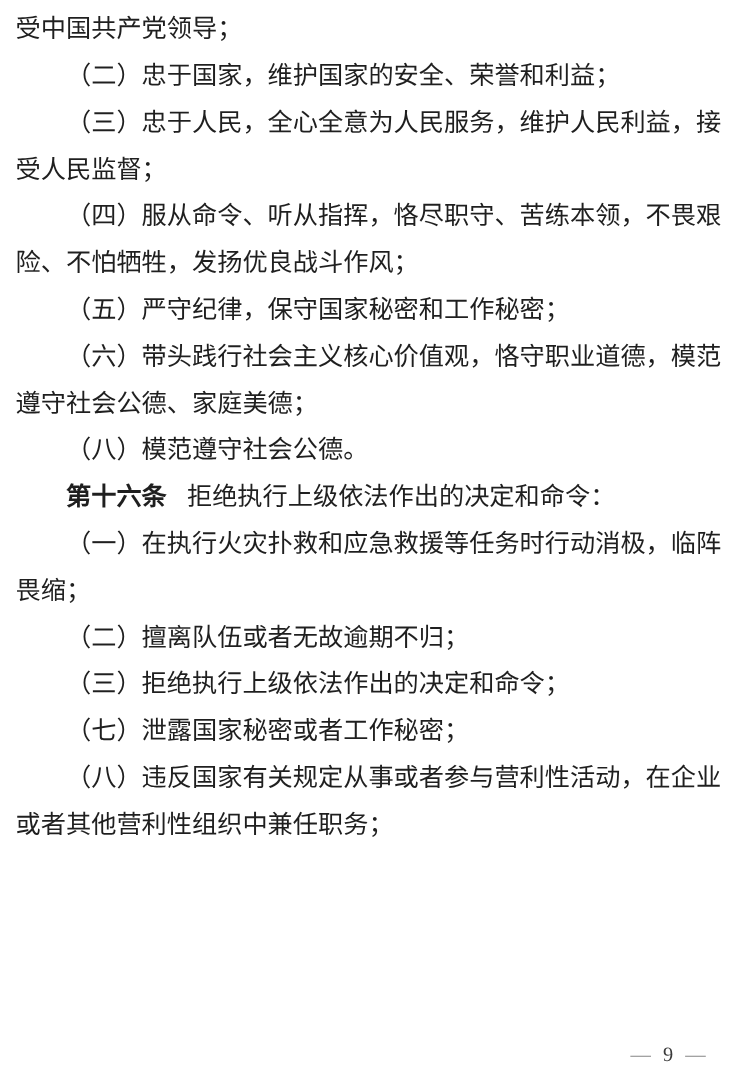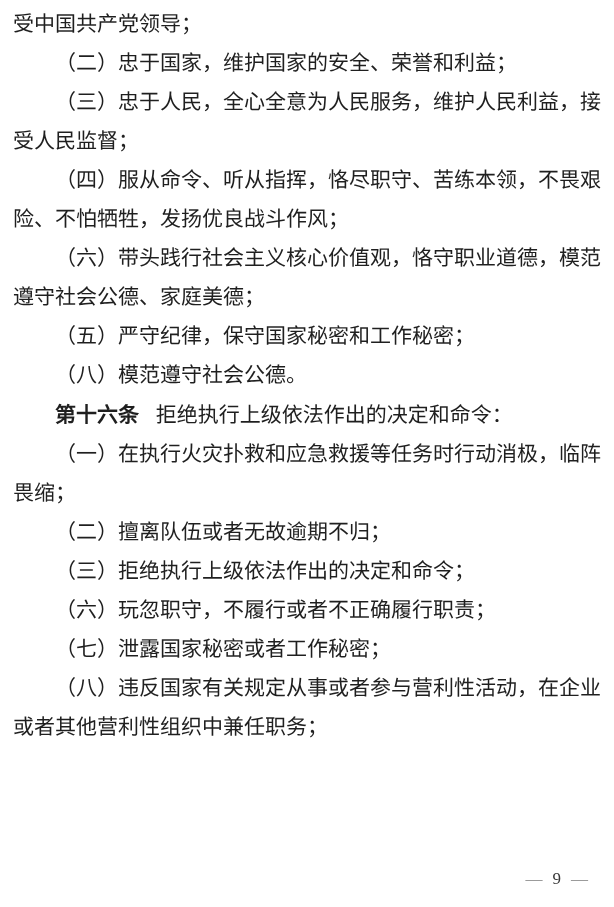--- a/index.html
+++ b/index.html
@@ -57,30 +57,29 @@
 </style>
 </head>
 <body>
 
 <div class="page">
   <div class="content">
     <p class="para no-indent">受中国共产党领导；</p>
     <p class="para">（二）忠于国家，维护国家的安全、荣誉和利益；</p>
     <p class="para">（三）忠于人民，全心全意为人民服务，维护人民利益，接受人民监督；</p>
     <p class="para">（四）服从命令、听从指挥，恪尽职守、苦练本领，不畏艰险、不怕牺牲，发扬优良战斗作风；</p>
+    <p class="para">（五）严守纪律，保守国家秘密和工作秘密；</p>
     <p class="para">（六）带头践行社会主义核心价值观，恪守职业道德，模范遵守社会公德、家庭美德；</p>
-    <p class="para">（五）严守纪律，保守国家秘密和工作秘密；</p>
     <p class="para">（八）模范遵守社会公德。</p>
     <p class="para">
       <span class="article-term">第十六条</span><span>拒绝执行上级依法作出的决定和命令：</span>
     </p>
     <p class="para">（一）在执行火灾扑救和应急救援等任务时行动消极，临阵畏缩；</p>
     <p class="para">（二）擅离队伍或者无故逾期不归；</p>
     <p class="para">（三）拒绝执行上级依法作出的决定和命令；</p>
-    <p class="para">（六）玩忽职守，不履行或者不正确履行职责；</p>
     <p class="para">（七）泄露国家秘密或者工作秘密；</p>
     <p class="para">（八）违反国家有关规定从事或者参与营利性活动，在企业或者其他营利性组织中兼任职务；</p>
   </div>
 
   <div class="page-footer">
     <span class="dash">—</span><span class="num">9</span><span class="dash">—</span>
   </div>
 </div>
 
 </body></html>

